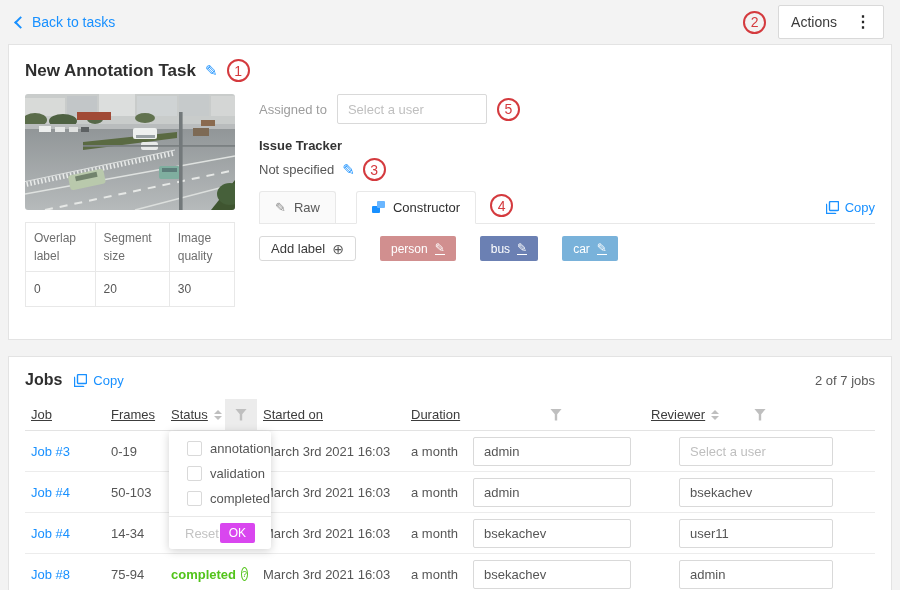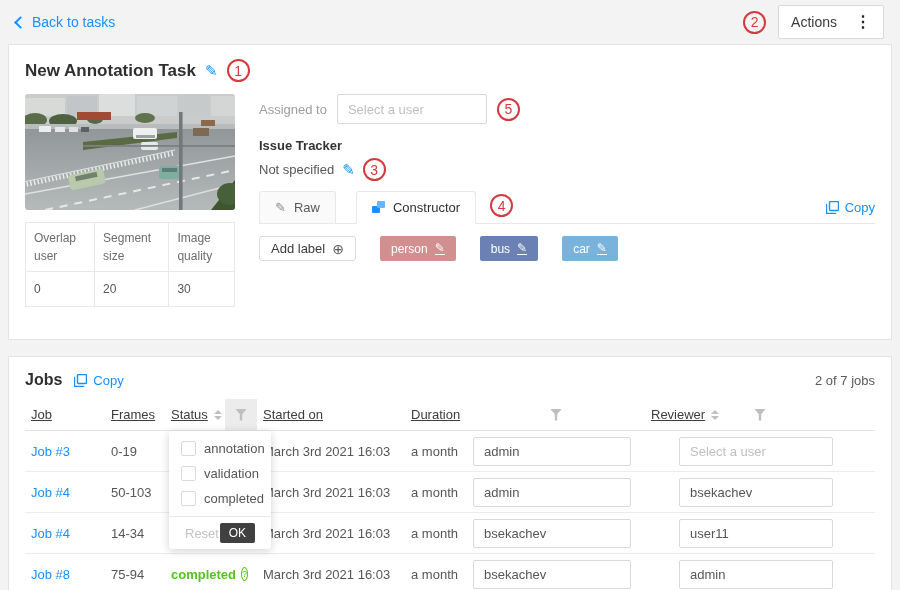--- a/index.html
+++ b/index.html
@@ -76,26 +76,26 @@
   .job-link { color:#1890ff; cursor:pointer; padding-left:6px; }
   .cell { padding-left:6px; }
   .cell-input { padding-right:14px; }
   .row-input { width:100%; height:29px; border:1px solid #d9d9d9; border-radius:2px; font-size:13px; padding:0 10px; color:#565656; font-family:"Liberation Sans",sans-serif; }
   .row-input::placeholder { color:#bfbfbf; }
   .status-completed { color:#52c41a; font-weight:700; display:flex; align-items:center; gap:5px; padding-left:6px; }
   .qcircle { width:14px; height:14px; border:1px solid #52c41a; border-radius:50%; color:#52c41a; font-size:9px; font-weight:400; display:inline-flex; align-items:center; justify-content:center; }
 
   
   .filter-dd { position:absolute; left:160px; top:74px; width:102px; background:#fff; border-radius:3px; box-shadow:0 2px 10px rgba(0,0,0,0.18); z-index:10; }
-  .filter-items { padding:5px 0; }
+  .filter-items { padding:5px 6px; }
   .filter-item { display:flex; align-items:center; gap:8px; padding:5px 12px; font-size:13px; color:#565656; cursor:pointer; }
   .cbox { width:15px; height:15px; border:1px solid #d9d9d9; border-radius:2px; background:#fff; flex:none; }
   .filter-foot { border-top:1px solid #e8e8e8; display:flex; align-items:center; justify-content:space-between; padding:6px 16px; }
   .reset-btn { color:#c3c3c3; font-size:13px; cursor:pointer; background:none; border:none; font-family:"Liberation Sans",sans-serif; }
-  .ok-btn { background:#404040; color:#fff; border:none; border-radius:2px; font-size:12px; padding:3px 9px; cursor:pointer; font-family:"Liberation Sans",sans-serif; }
+  .ok-btn { background:#d946ef; color:#fff; border:none; border-radius:2px; font-size:12px; padding:3px 9px; cursor:pointer; font-family:"Liberation Sans",sans-serif; }
 
   .copy-svg { width:13px; height:13px; display:block; }
 </style>
 </head>
 <body>
 
 <div class="topbar">
   <a class="back-link">
     <span class="chev"></span>
     <span>Back to tasks</span>
@@ -163,21 +163,21 @@
         </g>
         <rect x="58" y="51" width="152" height="1.8" fill="#7b8082"></rect>
         <rect x="154" y="18" width="3.6" height="98" fill="#73797b"></rect>
         <path d="M186,116 L210,86 L210,116 Z" fill="#3f5530"></path>
         <ellipse cx="205" cy="100" rx="13" ry="11" fill="#46603a"></ellipse>
       </svg>
 
       <table class="params">
         <tbody>
             <tr>
-          <th>Overlap user</th>
+          <th>Overlap label</th>
           <th>Segment size</th>
           <th>Image quality</th>
         </tr>
         <tr>
           <td>0</td>
           <td>20</td>
           <td>30</td>
         </tr>
       </tbody>
         </table>

